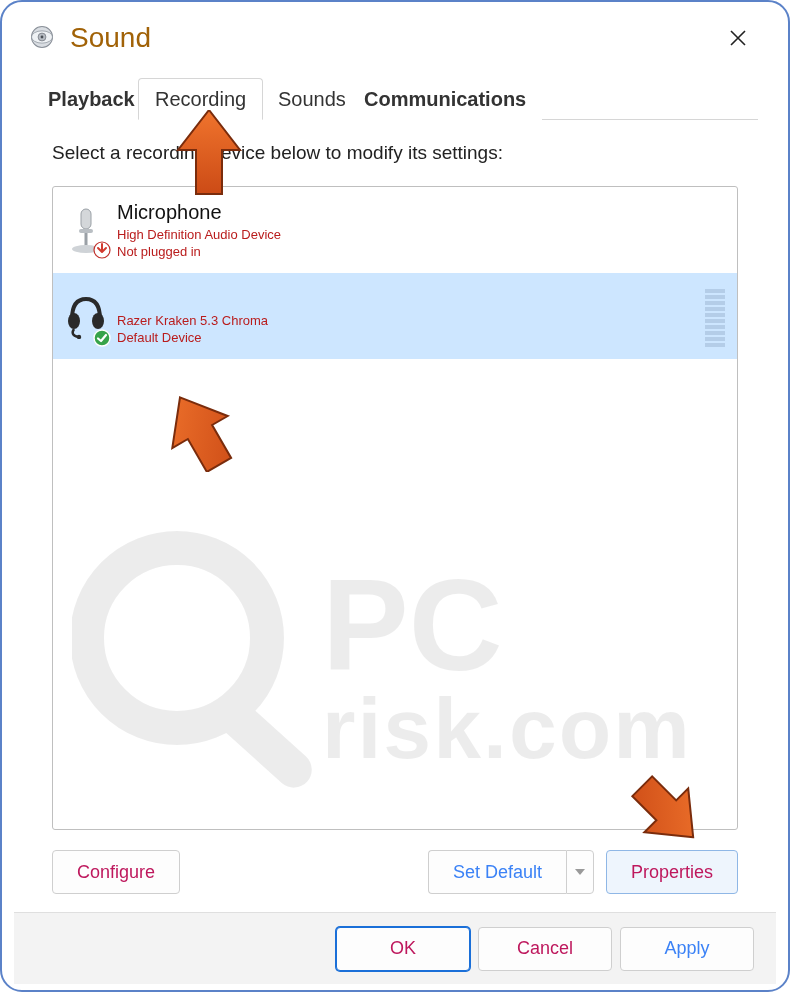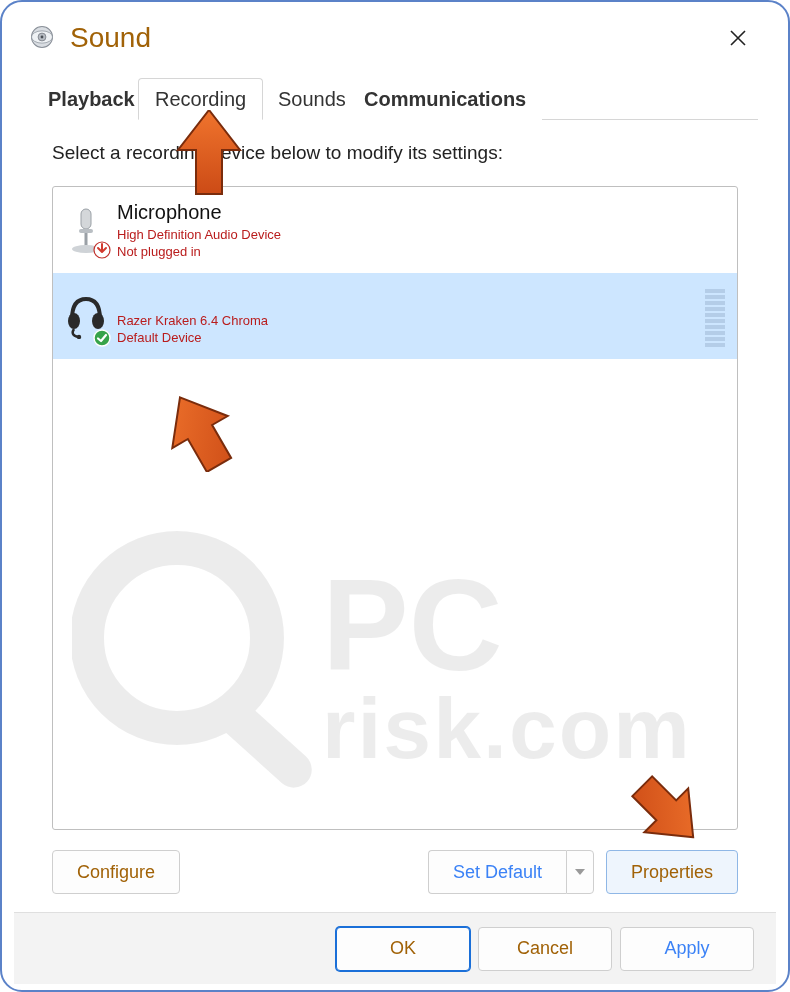--- a/index.html
+++ b/index.html
@@ -137,21 +137,21 @@
     align-items: stretch;
     gap: 12px;
     margin: 20px 0 18px 0;
   }
   .btn {
     height: 44px;
     border: 1px solid #cfcfcf;
     border-radius: 4px;
     background: #fdfdfd;
     font-size: 18px;
-    color: #a16207;
+    color: #be185d;
     display: flex; align-items: center; justify-content: center;
     padding: 0 24px;
     cursor: pointer;
   }
   .btn.disabled { color: #3b82f6; cursor: default; }
   .btn.hover {
     background: #eef5fd;
     border-color: #8fb7e6;
   }
   .btn-row .spacer { flex: 1; }
@@ -295,21 +295,21 @@
               <ellipse cx="34" cy="30" rx="6" ry="8" fill="#2a2a2a"></ellipse>
               <path d="M10 38 Q6 44 14 46" stroke="#2a2a2a" stroke-width="2.5" fill="none"></path>
               <circle cx="15" cy="46" r="2.2" fill="#2a2a2a"></circle>
             </svg>
             <svg width="18" height="18" viewBox="0 0 18 18" style="position:absolute; right:-2px; bottom:0;">
               <circle cx="9" cy="9" r="8" fill="#37a34a" stroke="#fff" stroke-width="1.4"></circle>
               <path d="M5 9.5 L8 12 L13 6" stroke="#fff" stroke-width="2.2" fill="none" stroke-linecap="round" stroke-linejoin="round"></path>
             </svg>
           </div>
           <div class="device-text">
-            <div class="device-sub">Razer Kraken 6.4 Chroma</div>
+            <div class="device-sub">Razer Kraken 5.3 Chroma</div>
             <div class="device-sub">Default Device</div>
           </div>
           <div class="level-meter">
             <div class="level-bar"></div>
             <div class="level-bar"></div>
             <div class="level-bar"></div>
             <div class="level-bar"></div>
             <div class="level-bar"></div>
             <div class="level-bar"></div>
             <div class="level-bar"></div>

